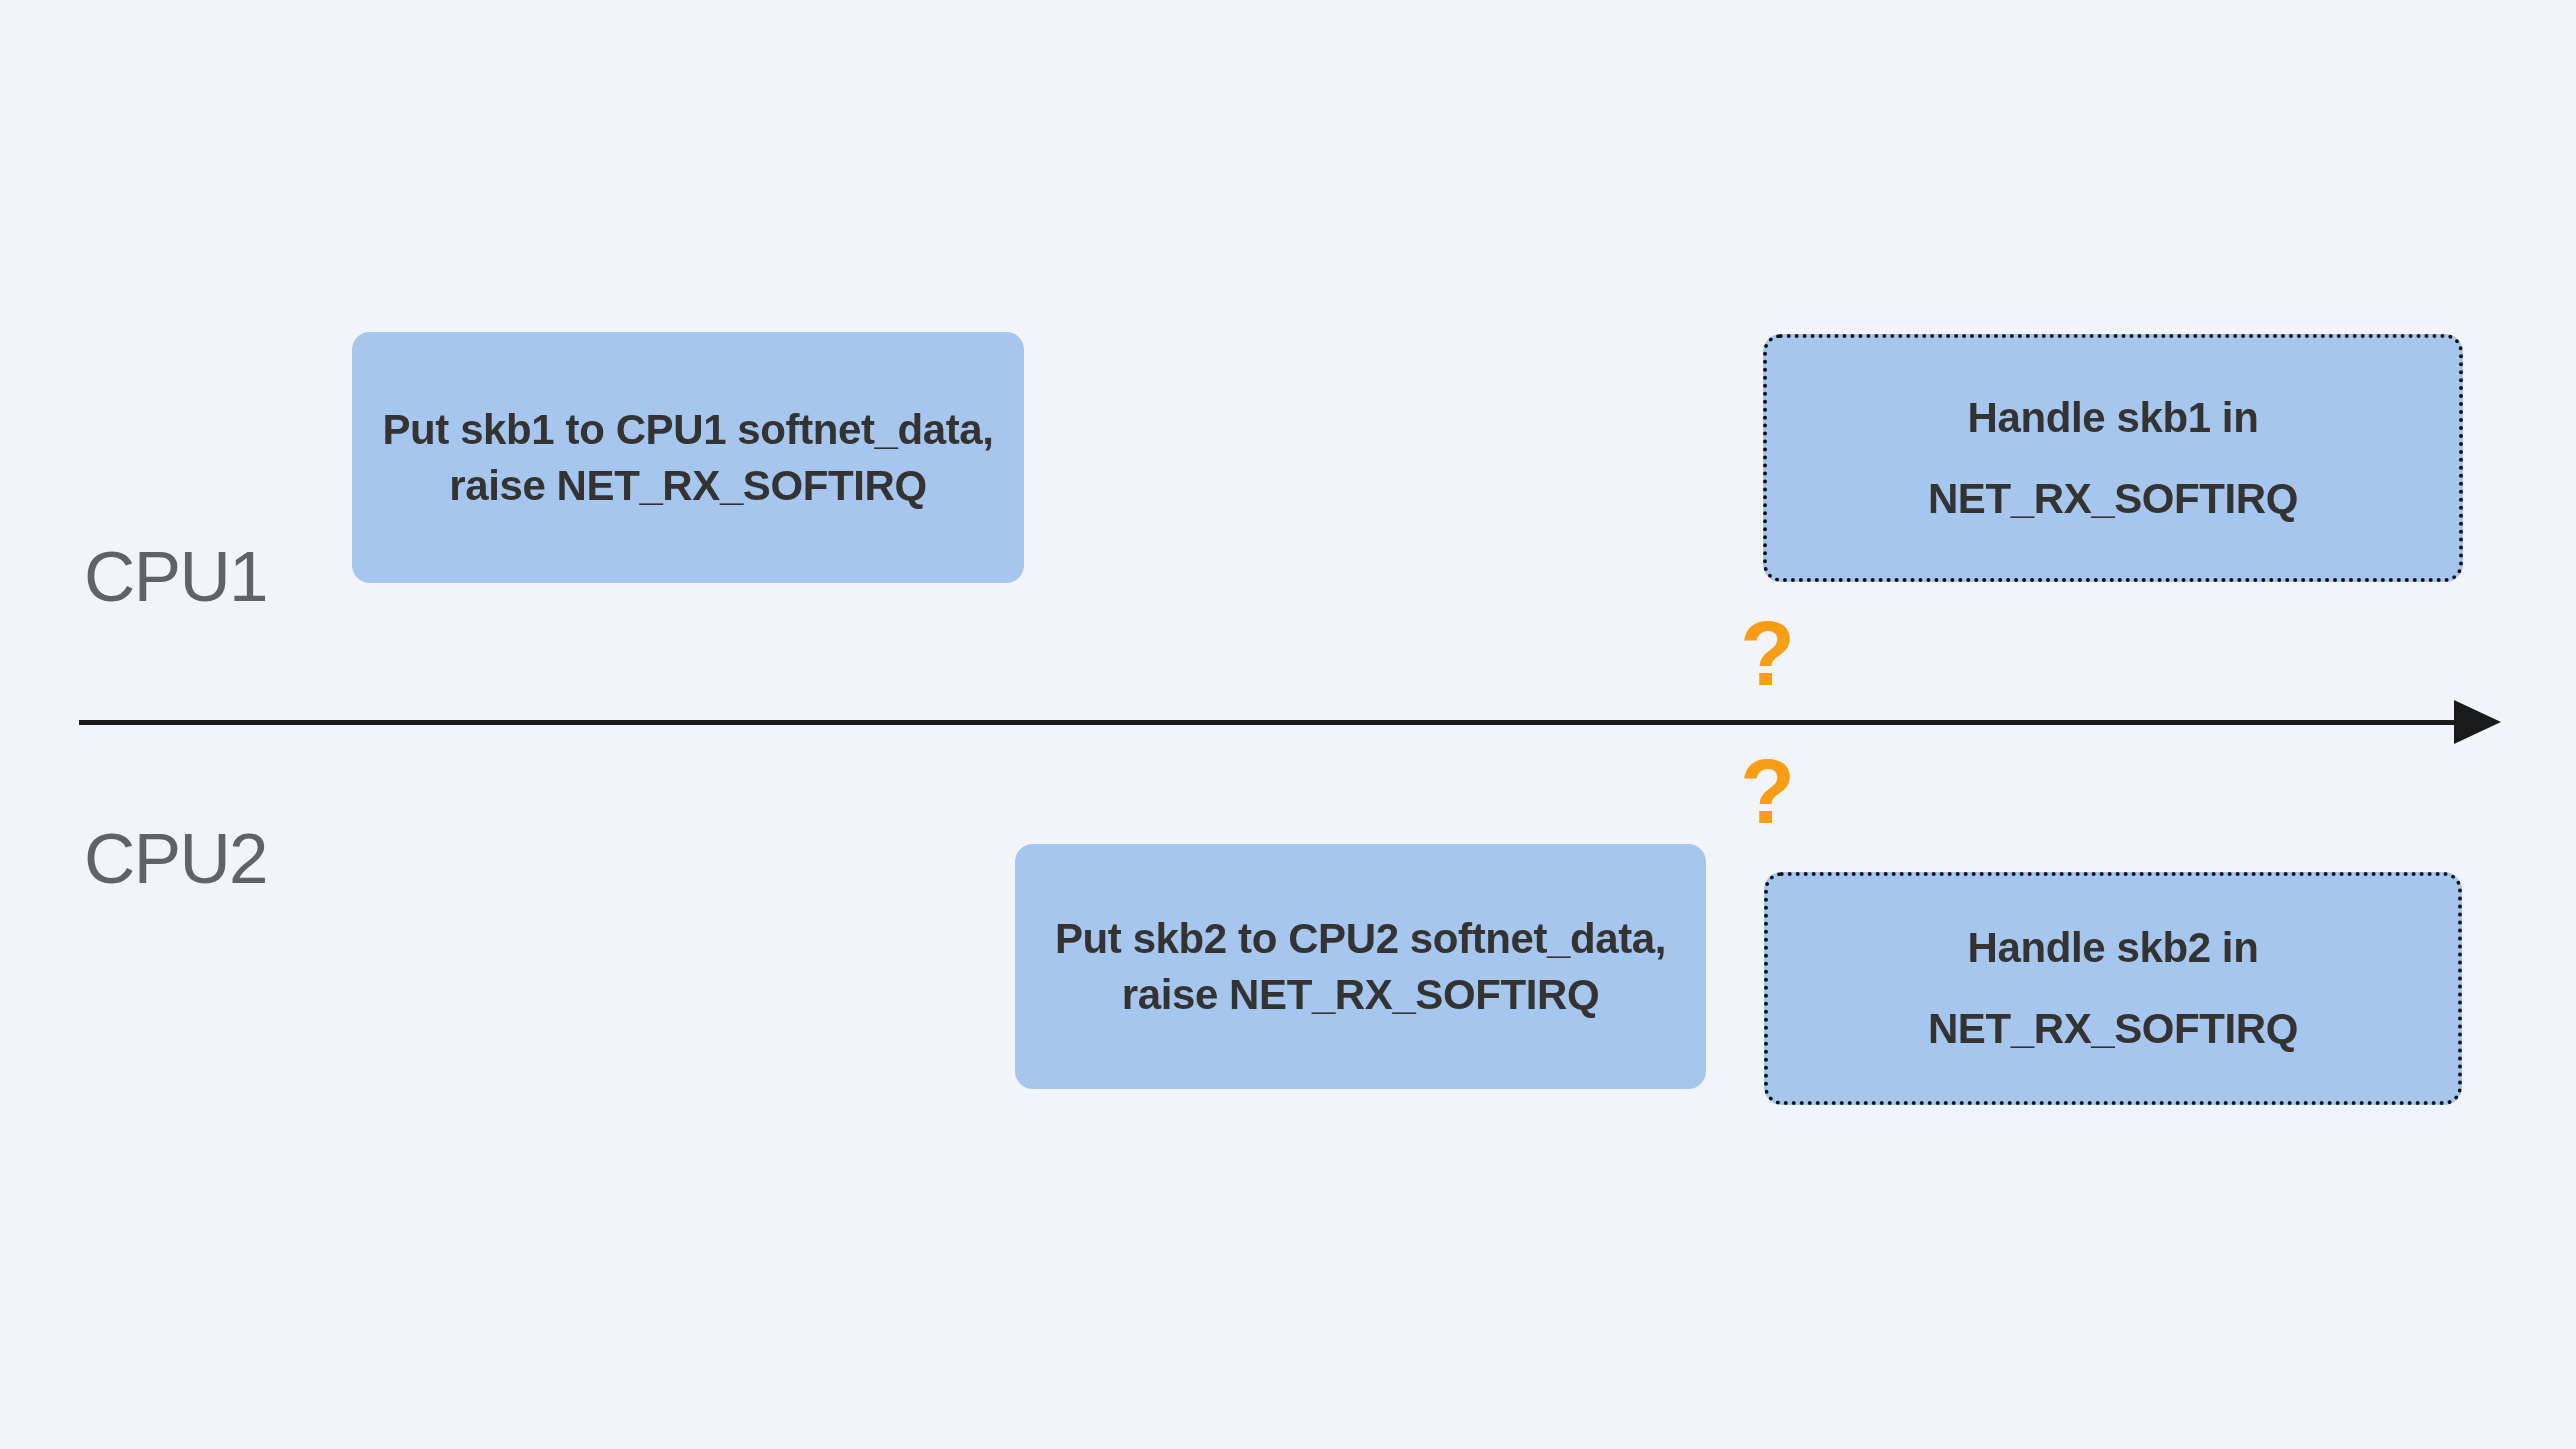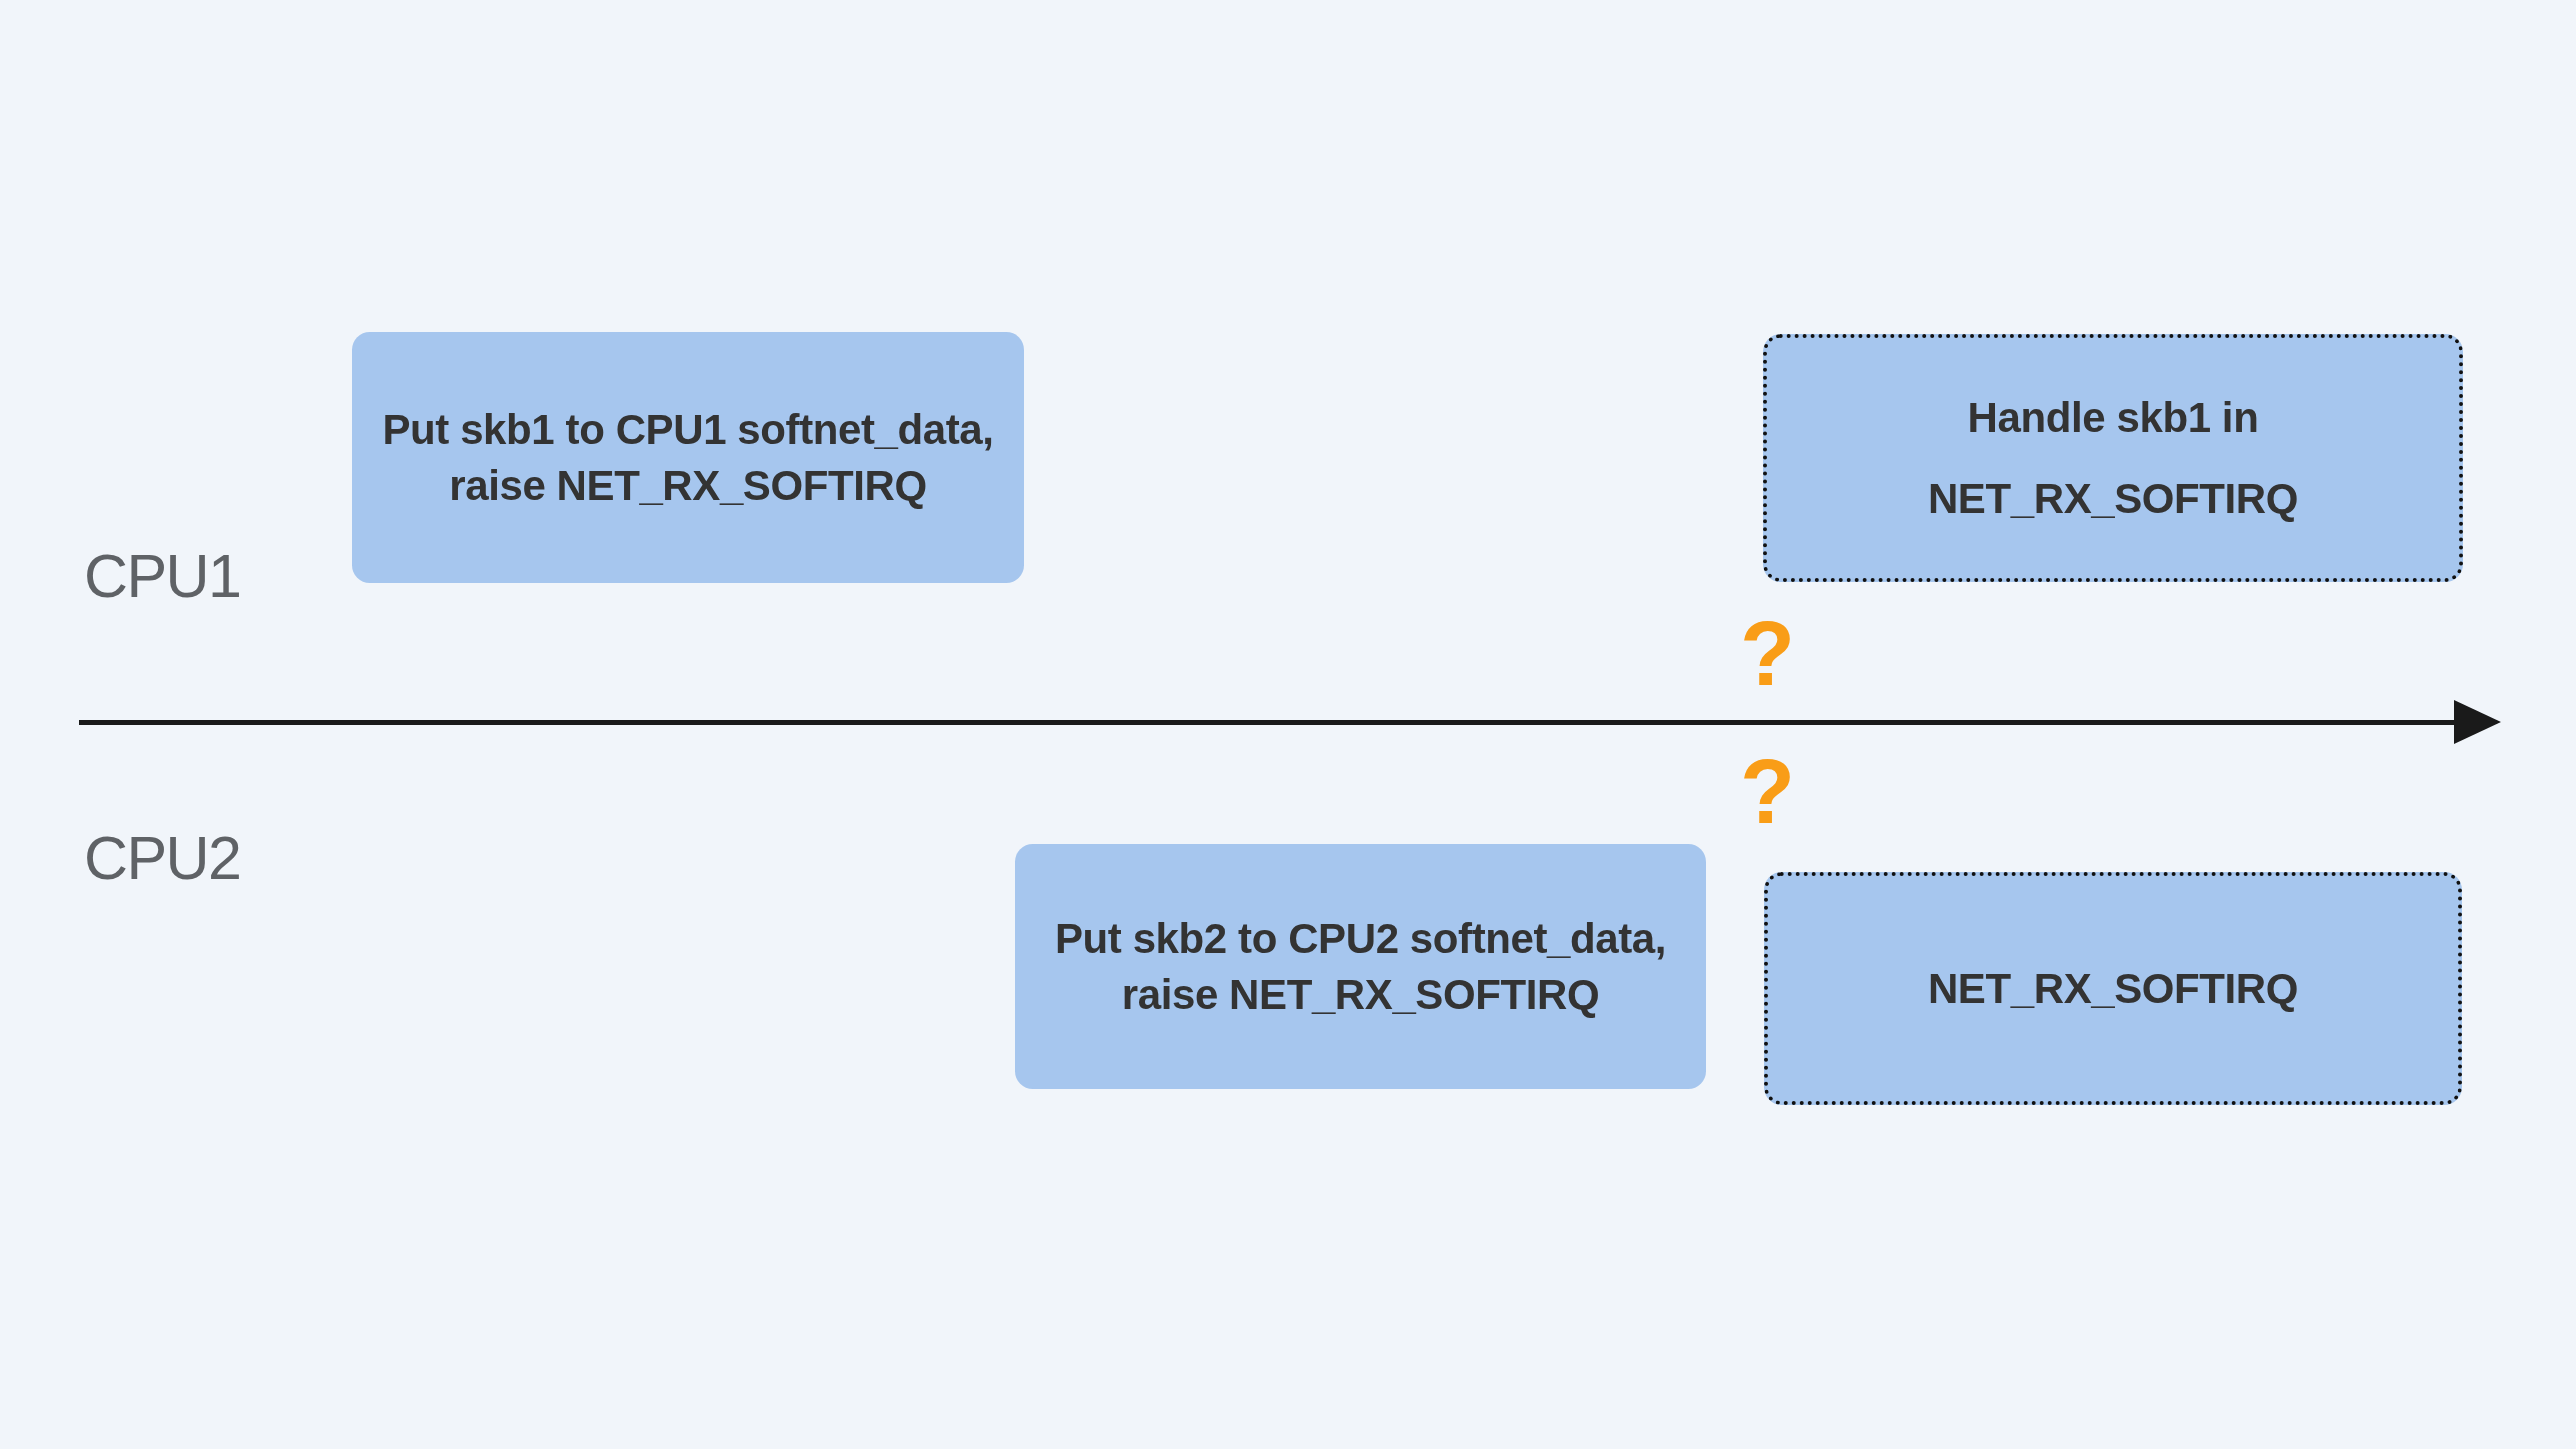--- a/index.html
+++ b/index.html
@@ -20,21 +20,21 @@
   }
   .stage {
     position: relative;
     width: 2576px;
     height: 1449px;
   }
   .cpu-label {
     position: absolute;
     left: 84px;
     color: var(--cpu-label);
-    font-size: 61px;
+    font-size: 71px;
     font-weight: 500;
     letter-spacing: -1.6px;
     line-height: 61px;
     white-space: nowrap;
   }
   .cpu-label.cpu1 { top: 546px; }
   .cpu-label.cpu2 { top: 828px; }
 
   .event-box {
     position: absolute;
@@ -109,20 +109,21 @@
     <span>Handle skb1 in</span>
     <span>NET_RX_SOFTIRQ</span>
   </div>
 
   <div class="event-box box-put-skb2">
     <span>Put skb2 to CPU2 softnet_data,</span>
     <span>raise NET_RX_SOFTIRQ</span>
   </div>
 
   <div class="event-box dotted box-handle-skb2">
+    <span>Handle skb2 in</span>
     <span>NET_RX_SOFTIRQ</span>
   </div>
 
   <div class="timeline-line"></div>
   <div class="arrowhead"></div>
 
   <div class="question-mark qm-top">?</div>
 
   <div class="question-mark qm-bottom">?</div>
 

